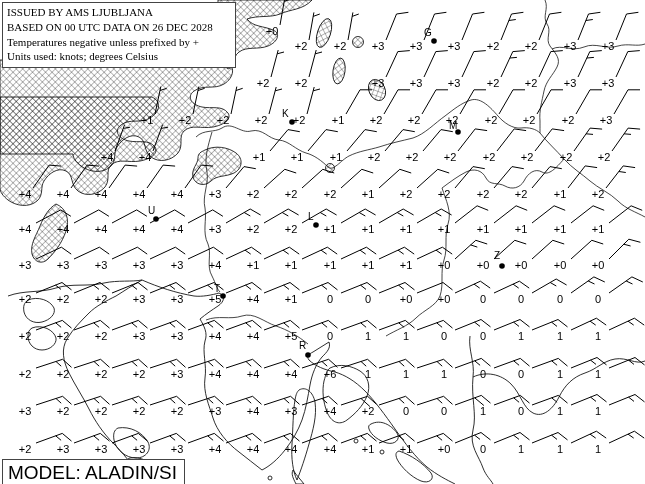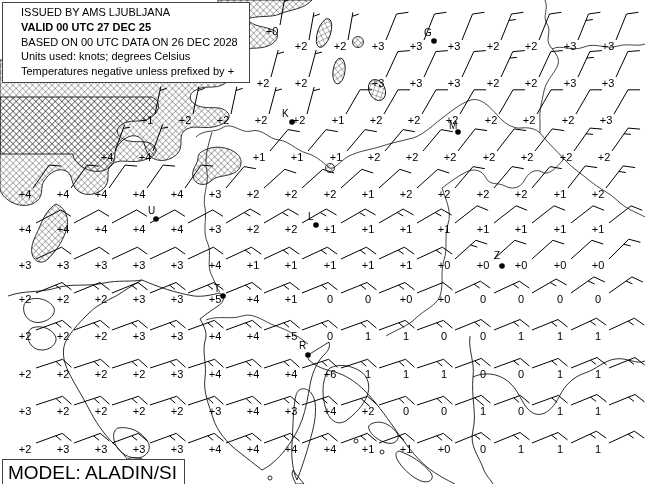--- a/index.html
+++ b/index.html
@@ -1,20 +1,20 @@
 <!DOCTYPE html>
 <html><head>
 <meta charset="utf-8">
 <style>
   html,body{margin:0;padding:0;background:#fff;}
   #stage{position:relative;width:645px;height:484px;background:#ffffff;overflow:hidden;
          font-family:"Liberation Sans", sans-serif;}
   #map{position:absolute;left:0;top:0;}
   .infobox{position:absolute;left:2px;top:2px;width:224px;background:#ffffff;
-           border:1px solid #444;padding:2px 4px 3px 18px;z-index:5;}
+           border:1px solid #444;padding:2px 4px 3px 4px;z-index:5;font-family:Liberation Serif, serif;}
   .infobox div{font-size:11px;line-height:14.8px;color:#000;white-space:nowrap;}
   .modelbox{position:absolute;left:2px;top:459px;background:#ffffff;border:1px solid #444;
             padding:2px 7px 3px 5px;z-index:5;font-size:19px;color:#000;}
   svg text.t{font-family:"Liberation Sans", sans-serif;font-size:11px;fill:#000;}
   svg text.st{font-family:"Liberation Sans", sans-serif;font-size:10px;fill:#000;}
 </style>
 </head>
 <body>
 
 <div id="stage">
@@ -431,21 +431,20 @@
         <text x="214" y="292" class="st">T</text>
         <circle cx="502" cy="266" r="2.8" fill="#000"></circle>
         <text x="494" y="259" class="st">Z</text>
         <circle cx="308" cy="355" r="2.8" fill="#000"></circle>
         <text x="299" y="349" class="st">R</text>
       </g>
 </svg>
 
 <div class="infobox">
   <div>ISSUED BY AMS LJUBLJANA</div>
-  <div style="font-weight:bold">VALID 00 UTC 27 DEC 25</div>
   <div>BASED ON 00 UTC DATA ON 26 DEC 2028</div>
+  <div>Temperatures negative unless prefixed by +</div>
   <div>Units used: knots; degrees Celsius</div>
-  <div>Temperatures negative unless prefixed by +</div>
 </div>
 
 <div class="modelbox">MODEL: ALADIN/SI</div>
 
 </div>
 
 </body></html>

